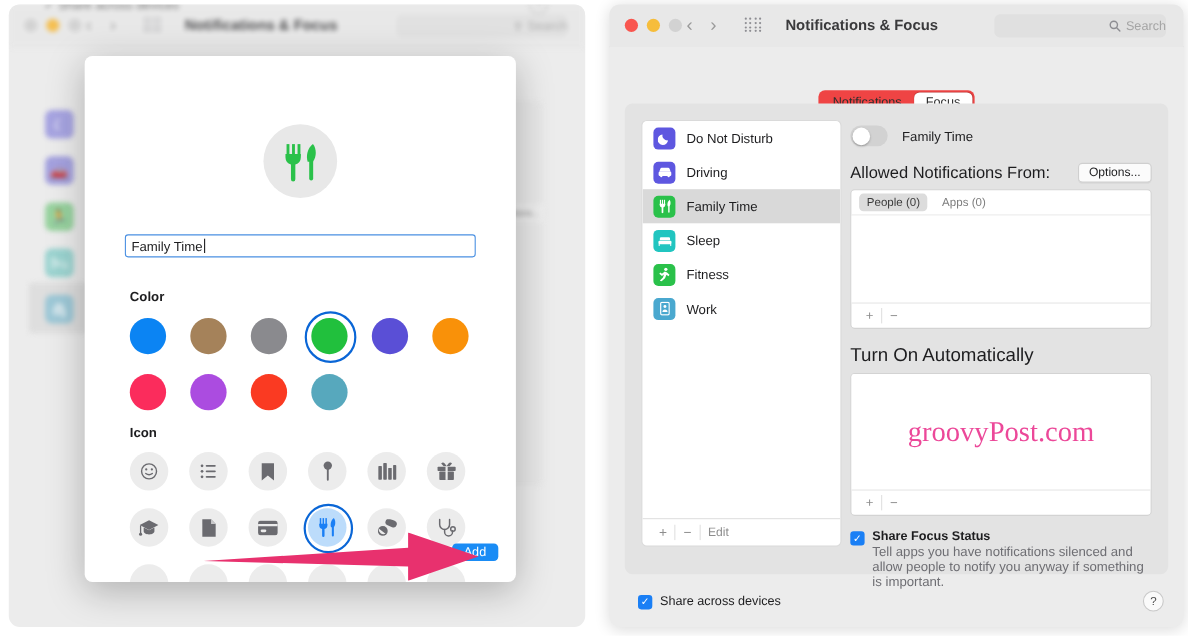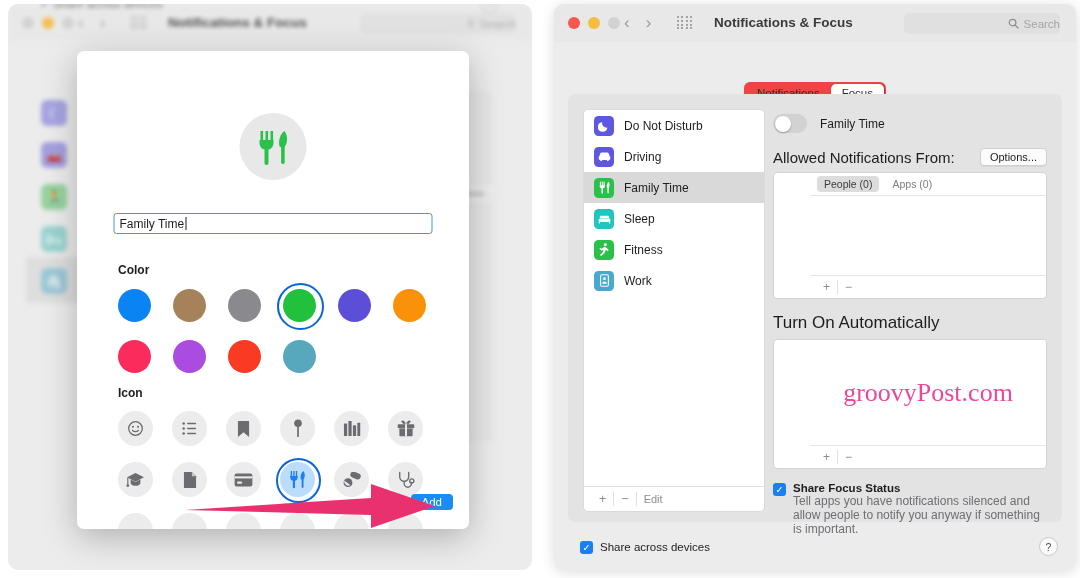--- a/index.html
+++ b/index.html
@@ -82,21 +82,21 @@
 
   
   #right-window{left:554px;top:4px;width:522px;height:566px;
     box-shadow:0 2px 14px rgba(0,0,0,.14);}
   .tabs{position:absolute;left:50%;transform:translateX(-50%);top:40px;
     display:flex;background:#ef4444;border-radius:6px;padding:2px;}
   .tab{font-size:11.5px;color:#2e2e2e;padding:3px 11px;border-radius:5px;cursor:pointer;}
   .tab.active{background:#fff;box-shadow:0 0 1px rgba(0,0,0,.25);}
   .content-card{position:absolute;left:14px;right:14px;top:52px;bottom:48px;
     background:#e3e3e3;border-radius:7px;}
-  .focus-list{position:absolute;left:15px;top:15px;width:180px;bottom:10px;
+  .focus-list{position:absolute;left:15px;top:15px;width:180px;bottom:25px;
     background:#fff;border-radius:5px;border:1px solid #dadada;overflow:hidden;}
   .flist-scroll{position:absolute;left:0;right:0;top:0;bottom:24px;overflow:hidden;}
   .frow{height:31px;display:flex;align-items:center;gap:10px;padding-left:10px;cursor:pointer;}
   .frow.sel{background:#d9d9d9;}
   .fico{width:20px;height:20px;border-radius:4.5px;display:flex;align-items:center;justify-content:center;
     color:#fff;flex:0 0 auto;}
   .flbl{font-size:12px;color:#1d1d1f;}
   .flist-foot{position:absolute;left:0;right:0;bottom:0;height:24px;border-top:1px solid #e0e0e0;
     display:flex;align-items:center;gap:0;padding-left:8px;}
   .footbtn{font-size:12.5px;color:#8d8d8d;padding:0 7px;border-right:1px solid #e0e0e0;line-height:14px;cursor:pointer;}
@@ -106,21 +106,21 @@
   .detail{position:absolute;left:205px;right:15px;top:15px;bottom:15px;}
   .toggle-row{display:flex;align-items:center;gap:13px;margin-top:5px;}
   .toggle{width:34px;height:19px;border-radius:10px;background:#d2d2d2;position:relative;cursor:pointer;}
   .toggle .knob{position:absolute;left:1.5px;top:1.5px;width:16px;height:16px;border-radius:50%;
     background:#fff;box-shadow:0 1px 2px rgba(0,0,0,.28);}
   .toggle-name{font-size:12px;color:#1d1d1f;}
   .subhead{display:flex;align-items:center;justify-content:space-between;margin-top:15px;}
   .subhead .lbl{font-size:15px;color:#1d1d1f;}
   .optbtn{font-size:11px;color:#1d1d1f;background:#fbfbfb;border:1px solid #cfcfcf;border-radius:4px;
     padding:2px 9px;cursor:pointer;box-shadow:0 1px 0 rgba(0,0,0,.05);}
-  .listbox{margin-top:6px;background:#fff;border:1px solid #d3d3d3;border-radius:4px;overflow:hidden;padding-left:36px;}
+  .listbox{margin-top:6px;background:#fff;border:1px solid #d3d3d3;border-radius:4px;overflow:hidden;}
   .lb-tabs{height:22px;border-bottom:1px solid #e6e6e6;display:flex;align-items:center;gap:6px;padding-left:7px;}
   .lb-tab{font-size:10.5px;color:#7d7d7d;padding:2px 7px;border-radius:4px;cursor:pointer;}
   .lb-tab.active{background:#dcdcdc;color:#3c3c3c;}
   .lb-body{background:#fff;}
   .lb-foot{height:22px;border-top:1px solid #e6e6e6;display:flex;align-items:center;padding-left:6px;}
   .lb-foot .footbtn{font-size:12px;}
   .sec2{font-size:17px;color:#1d1d1f;margin-top:14px;}
   .wm{font-family:"Liberation Serif", serif;font-size:26px;color:#ec4899;
     display:flex;align-items:center;justify-content:center;height:100%;}
   .cbrow{display:flex;gap:7px;margin-top:13px;}

